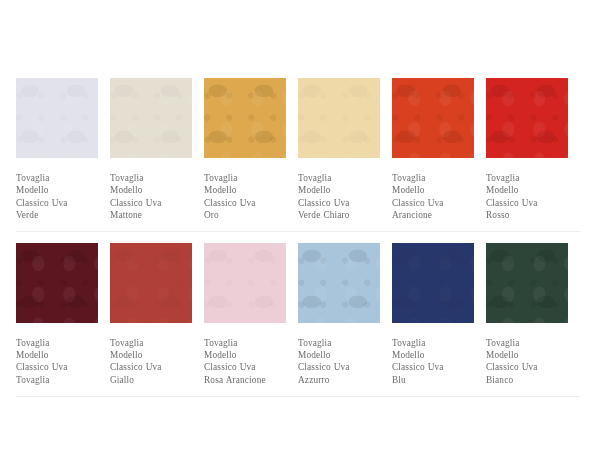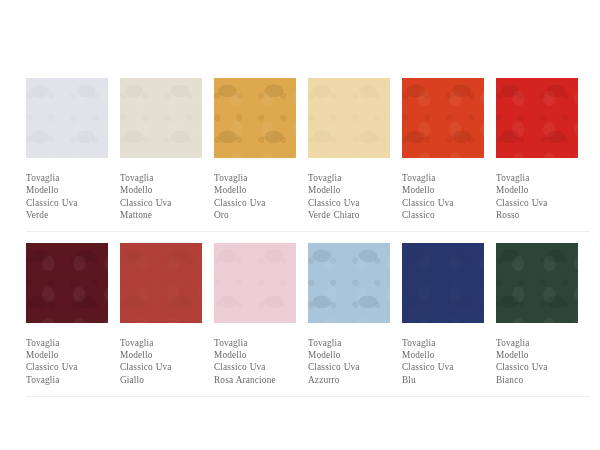--- a/index.html
+++ b/index.html
@@ -11,21 +11,21 @@
     height: 450px;
     background: #ffffff;
     font-family: "Liberation Serif", "DejaVu Serif", serif;
     overflow: hidden;
   }
   .page {
     position: relative;
     width: 586px;
     height: 450px;
     box-sizing: border-box;
-    padding: 0 26px;
+    padding: 0 16px;
   }
   .grid-row {
     display: flex;
     flex-direction: row;
     align-items: flex-start;
     width: 564px;
   }
   .row-1 { padding-top: 78px; }
   .row-2 { padding-top: 11px; }
 
@@ -116,21 +116,21 @@
         </div>
       </div>
       <div class="product-card">
         <div class="swatch" style="background-color: rgb(216, 64, 31);">
           <div class="damask" style="background-image: radial-gradient(16px 11px at 30% 28%, rgba(0, 0, 0, 0.16) 0px, rgba(0, 0, 0, 0.16) 55%, rgba(0, 0, 0, 0) 60%), radial-gradient(11px 14px at 72% 66%, rgba(255, 255, 255, 0.11) 0px, rgba(255, 255, 255, 0.11) 52%, rgba(255, 255, 255, 0) 58%), radial-gradient(6px at 15% 80%, rgba(0, 0, 0, 0.114) 0px, rgba(0, 0, 0, 0.114) 50%, rgba(0, 0, 0, 0) 56%);"></div>
         </div>
         <div class="caption">
           <div>Tovaglia</div>
           <div>Modello</div>
           <div>Classico Uva</div>
-          <div>Classico</div>
+          <div>Arancione</div>
         </div>
       </div>
       <div class="product-card">
         <div class="swatch" style="background-color: rgb(211, 36, 32);">
           <div class="damask" style="background-image: radial-gradient(16px 11px at 30% 28%, rgba(0, 0, 0, 0.16) 0px, rgba(0, 0, 0, 0.16) 55%, rgba(0, 0, 0, 0) 60%), radial-gradient(11px 14px at 72% 66%, rgba(255, 255, 255, 0.11) 0px, rgba(255, 255, 255, 0.11) 52%, rgba(255, 255, 255, 0) 58%), radial-gradient(6px at 15% 80%, rgba(0, 0, 0, 0.114) 0px, rgba(0, 0, 0, 0.114) 50%, rgba(0, 0, 0, 0) 56%);"></div>
         </div>
         <div class="caption">
           <div>Tovaglia</div>
           <div>Modello</div>
           <div>Classico Uva</div>

